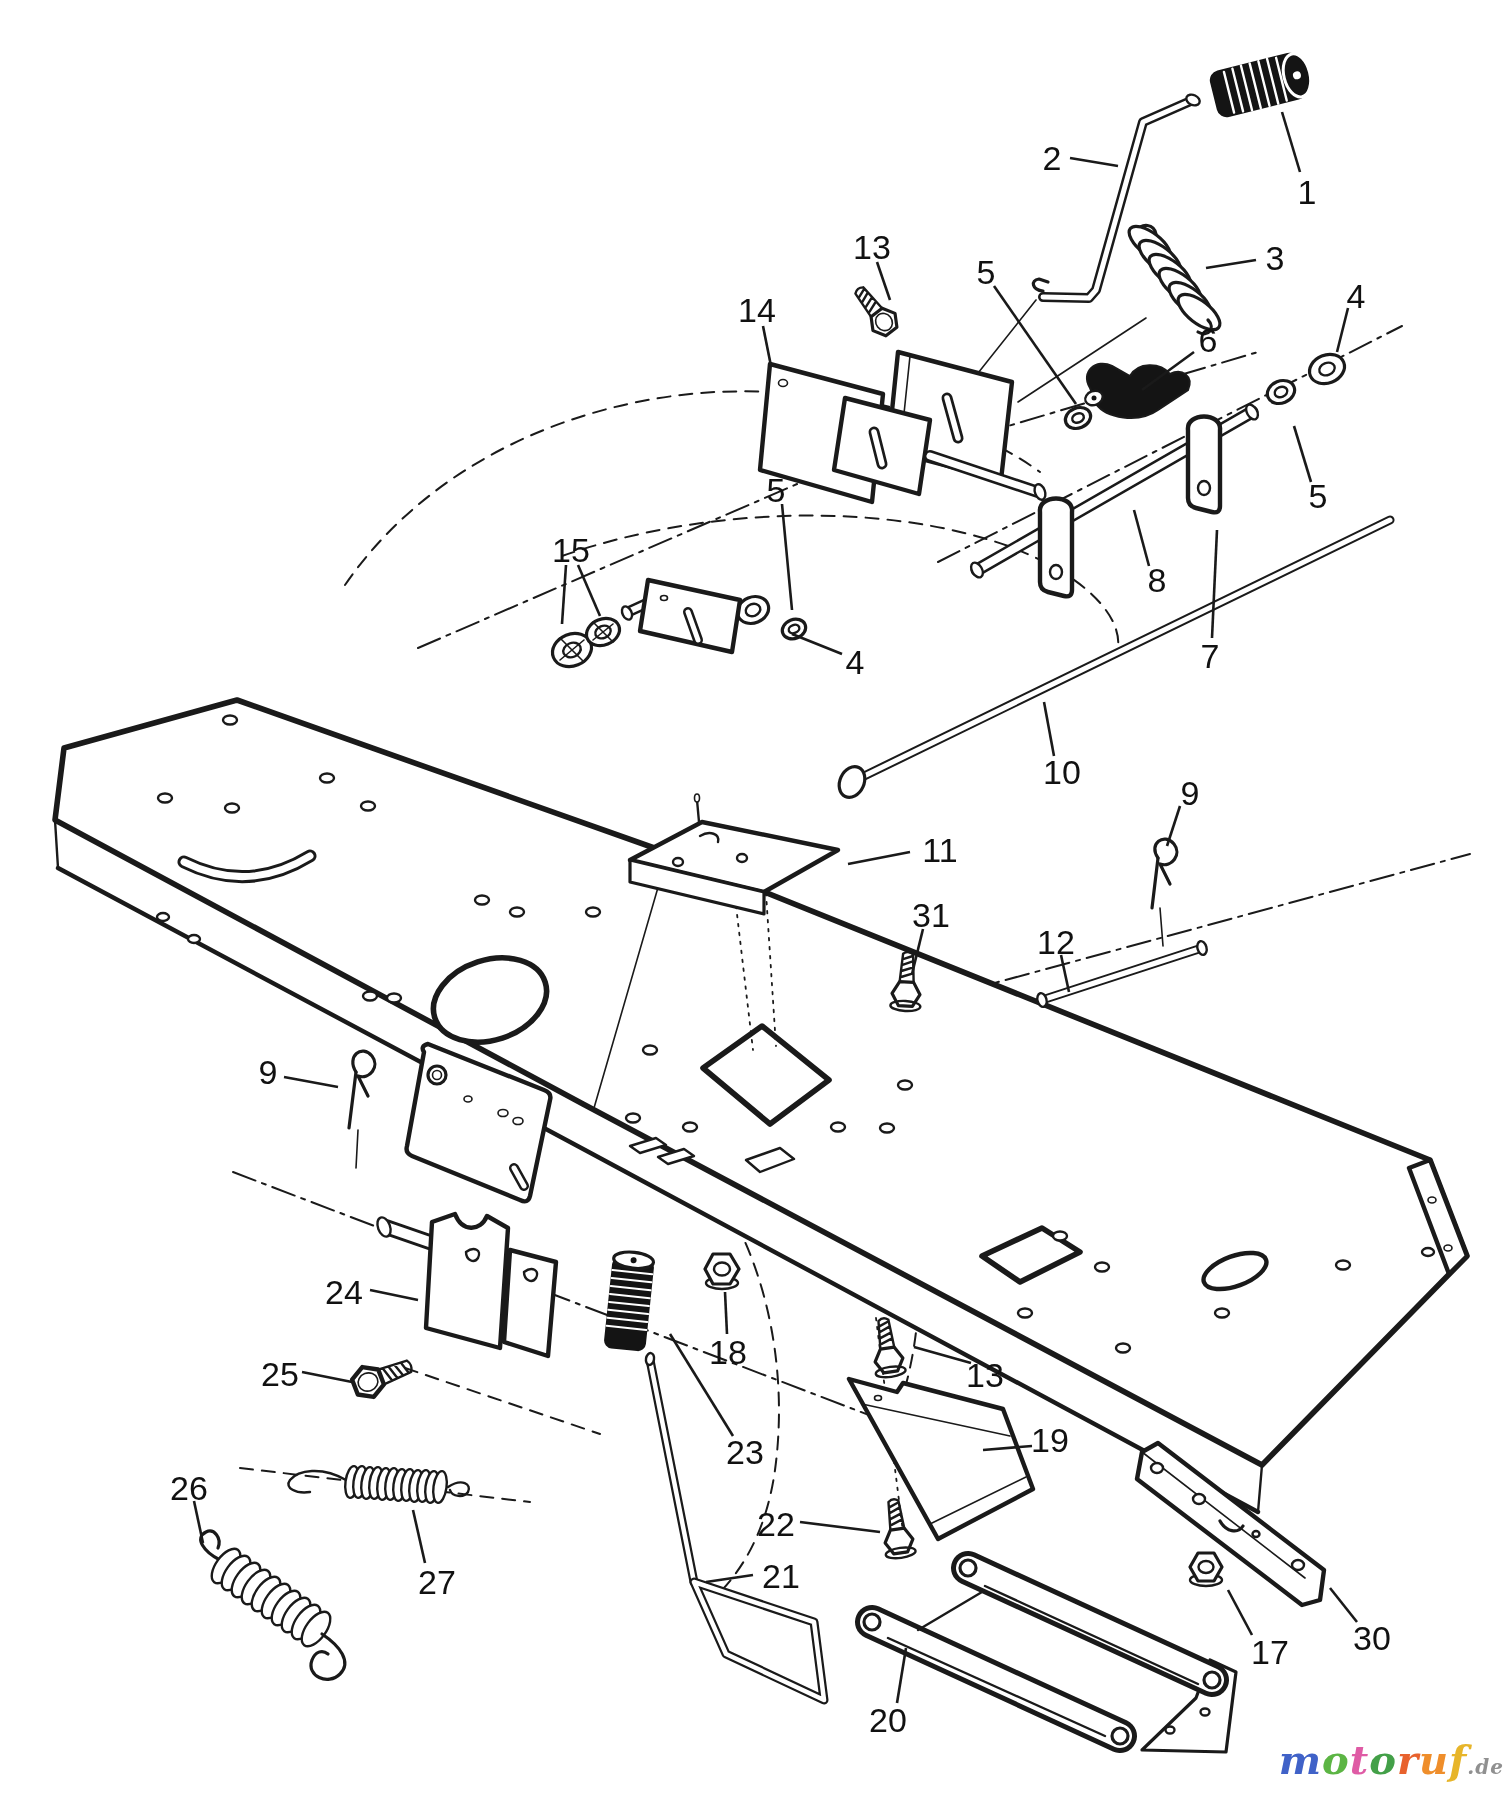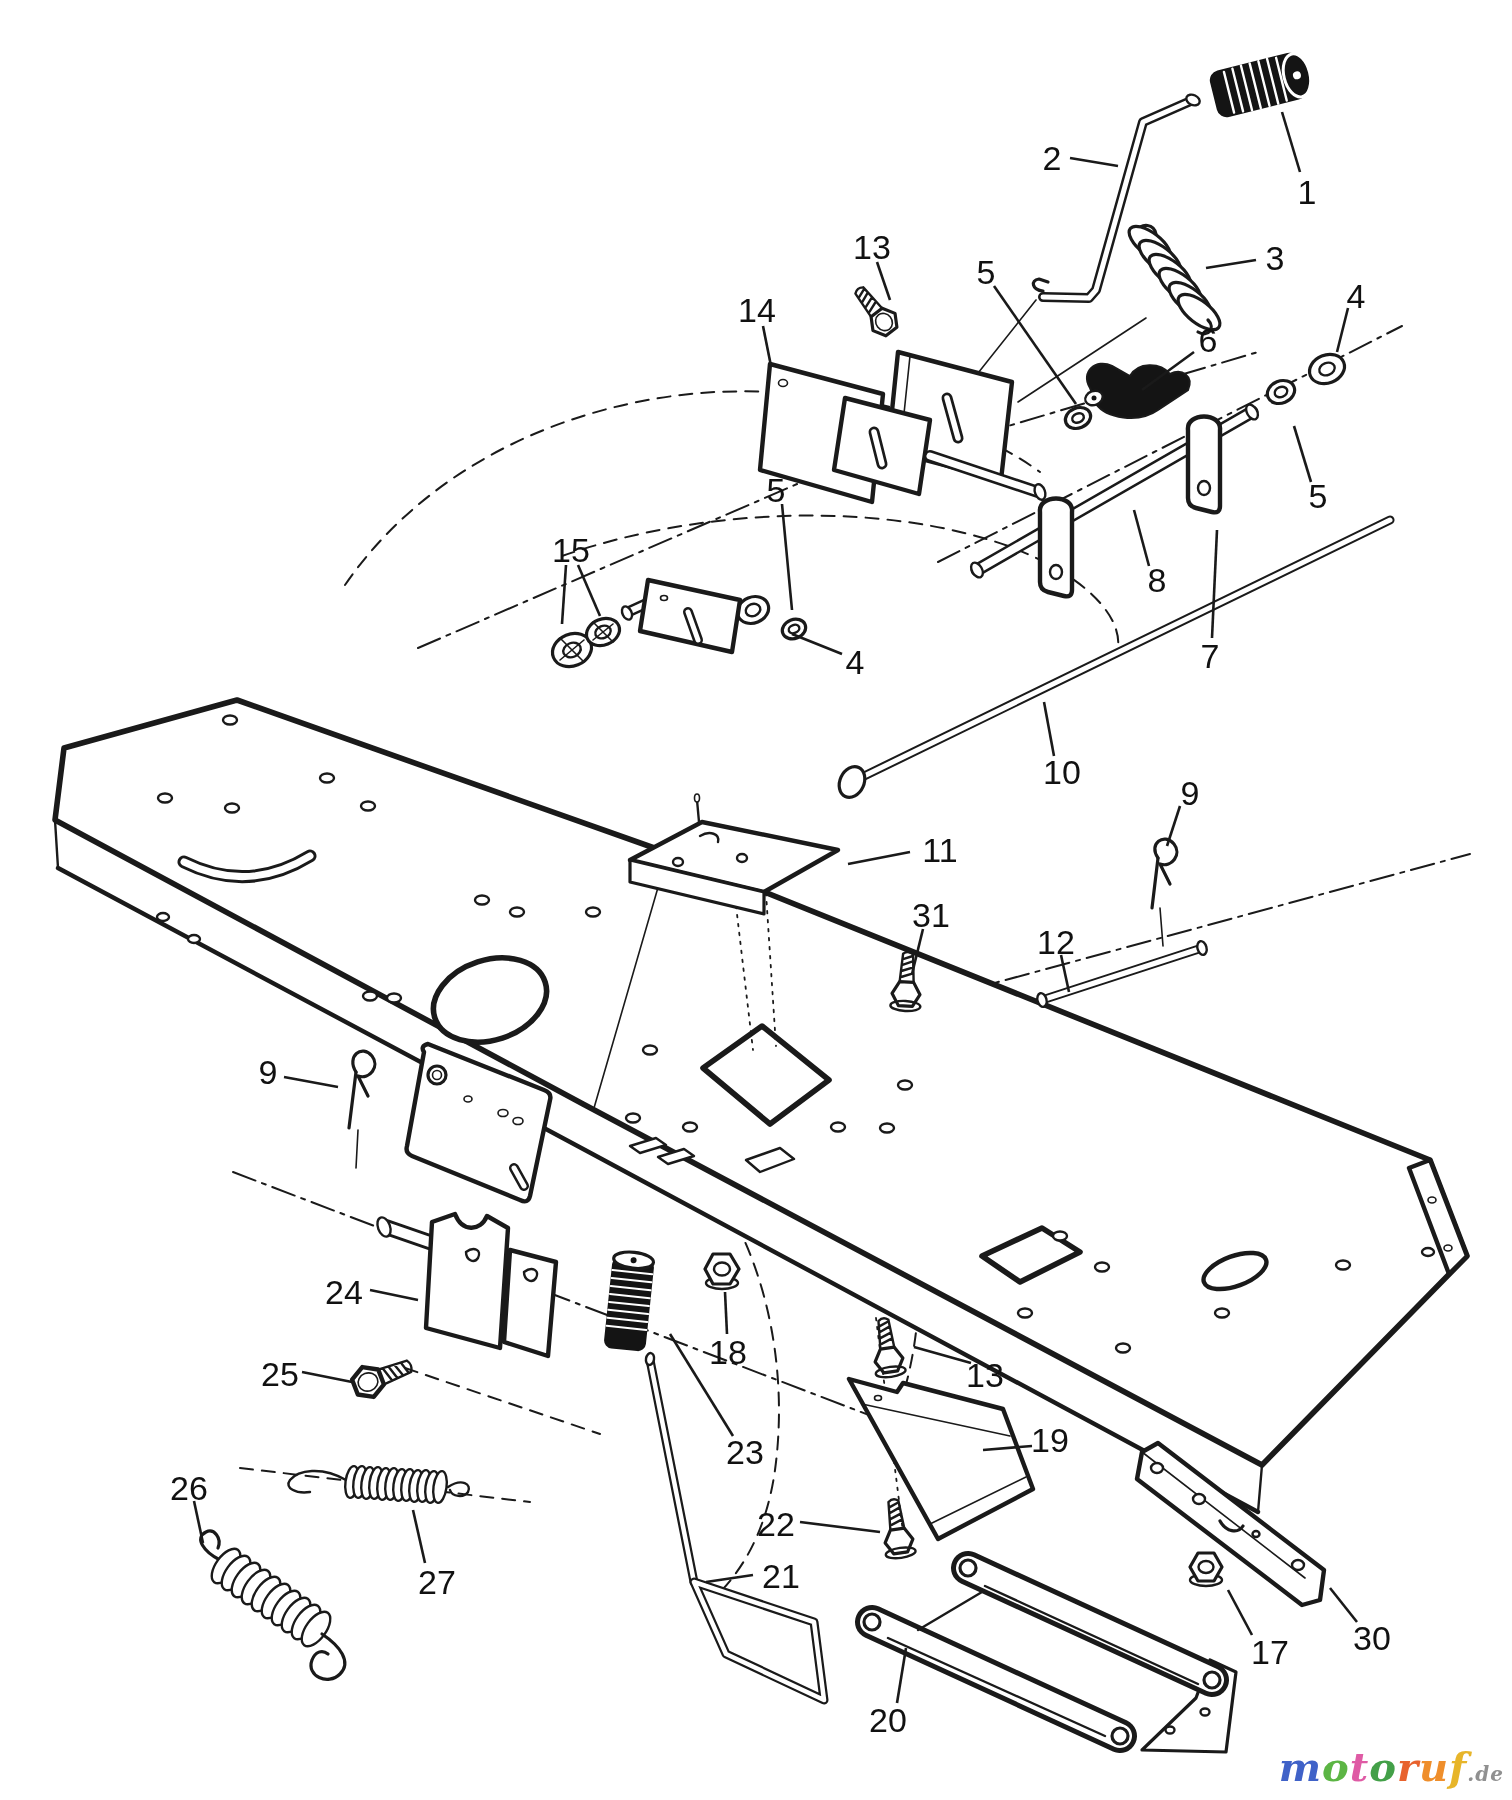--- a/index.html
+++ b/index.html
@@ -9,21 +9,21 @@
   svg text.callout{font-family:"Liberation Sans",sans-serif;font-size:34px;fill:#111;}
   .ln{stroke:#1a1a1a;fill:none;stroke-linecap:round;stroke-linejoin:round;}
   .w1{stroke-width:1.6}.w2{stroke-width:2.4}.w3{stroke-width:3.2}.w4{stroke-width:4.4}.w5{stroke-width:5.6}
   .dash{stroke-dasharray:13 9;stroke-width:2}
   .dd{stroke-dasharray:24 7 4 7;stroke-width:2}
   .dot{stroke-dasharray:2.5 6.5;stroke-width:1.8}
   .wfill{fill:#ffffff}
   .blk{fill:#141414}
   .whln{stroke:#ffffff;fill:none;stroke-linecap:round;stroke-linejoin:round;}
   .leader{stroke:#1a1a1a;stroke-width:2.6;}
-  .logo{position:absolute;right:8px;bottom:13px;font-family:"DejaVu Serif",serif;
+  .logo{position:absolute;right:8px;bottom:20px;font-family:"DejaVu Serif",serif;
         font-style:italic;font-weight:bold;font-size:40px;letter-spacing:1px;line-height:1;}
   .logo .de{font-size:20px;font-weight:bold;}
 </style>
 </head>
 <body>
 
 <div class="stage">
 <svg width="1512" height="1800" viewBox="0 0 1512 1800">
 
   <g>

